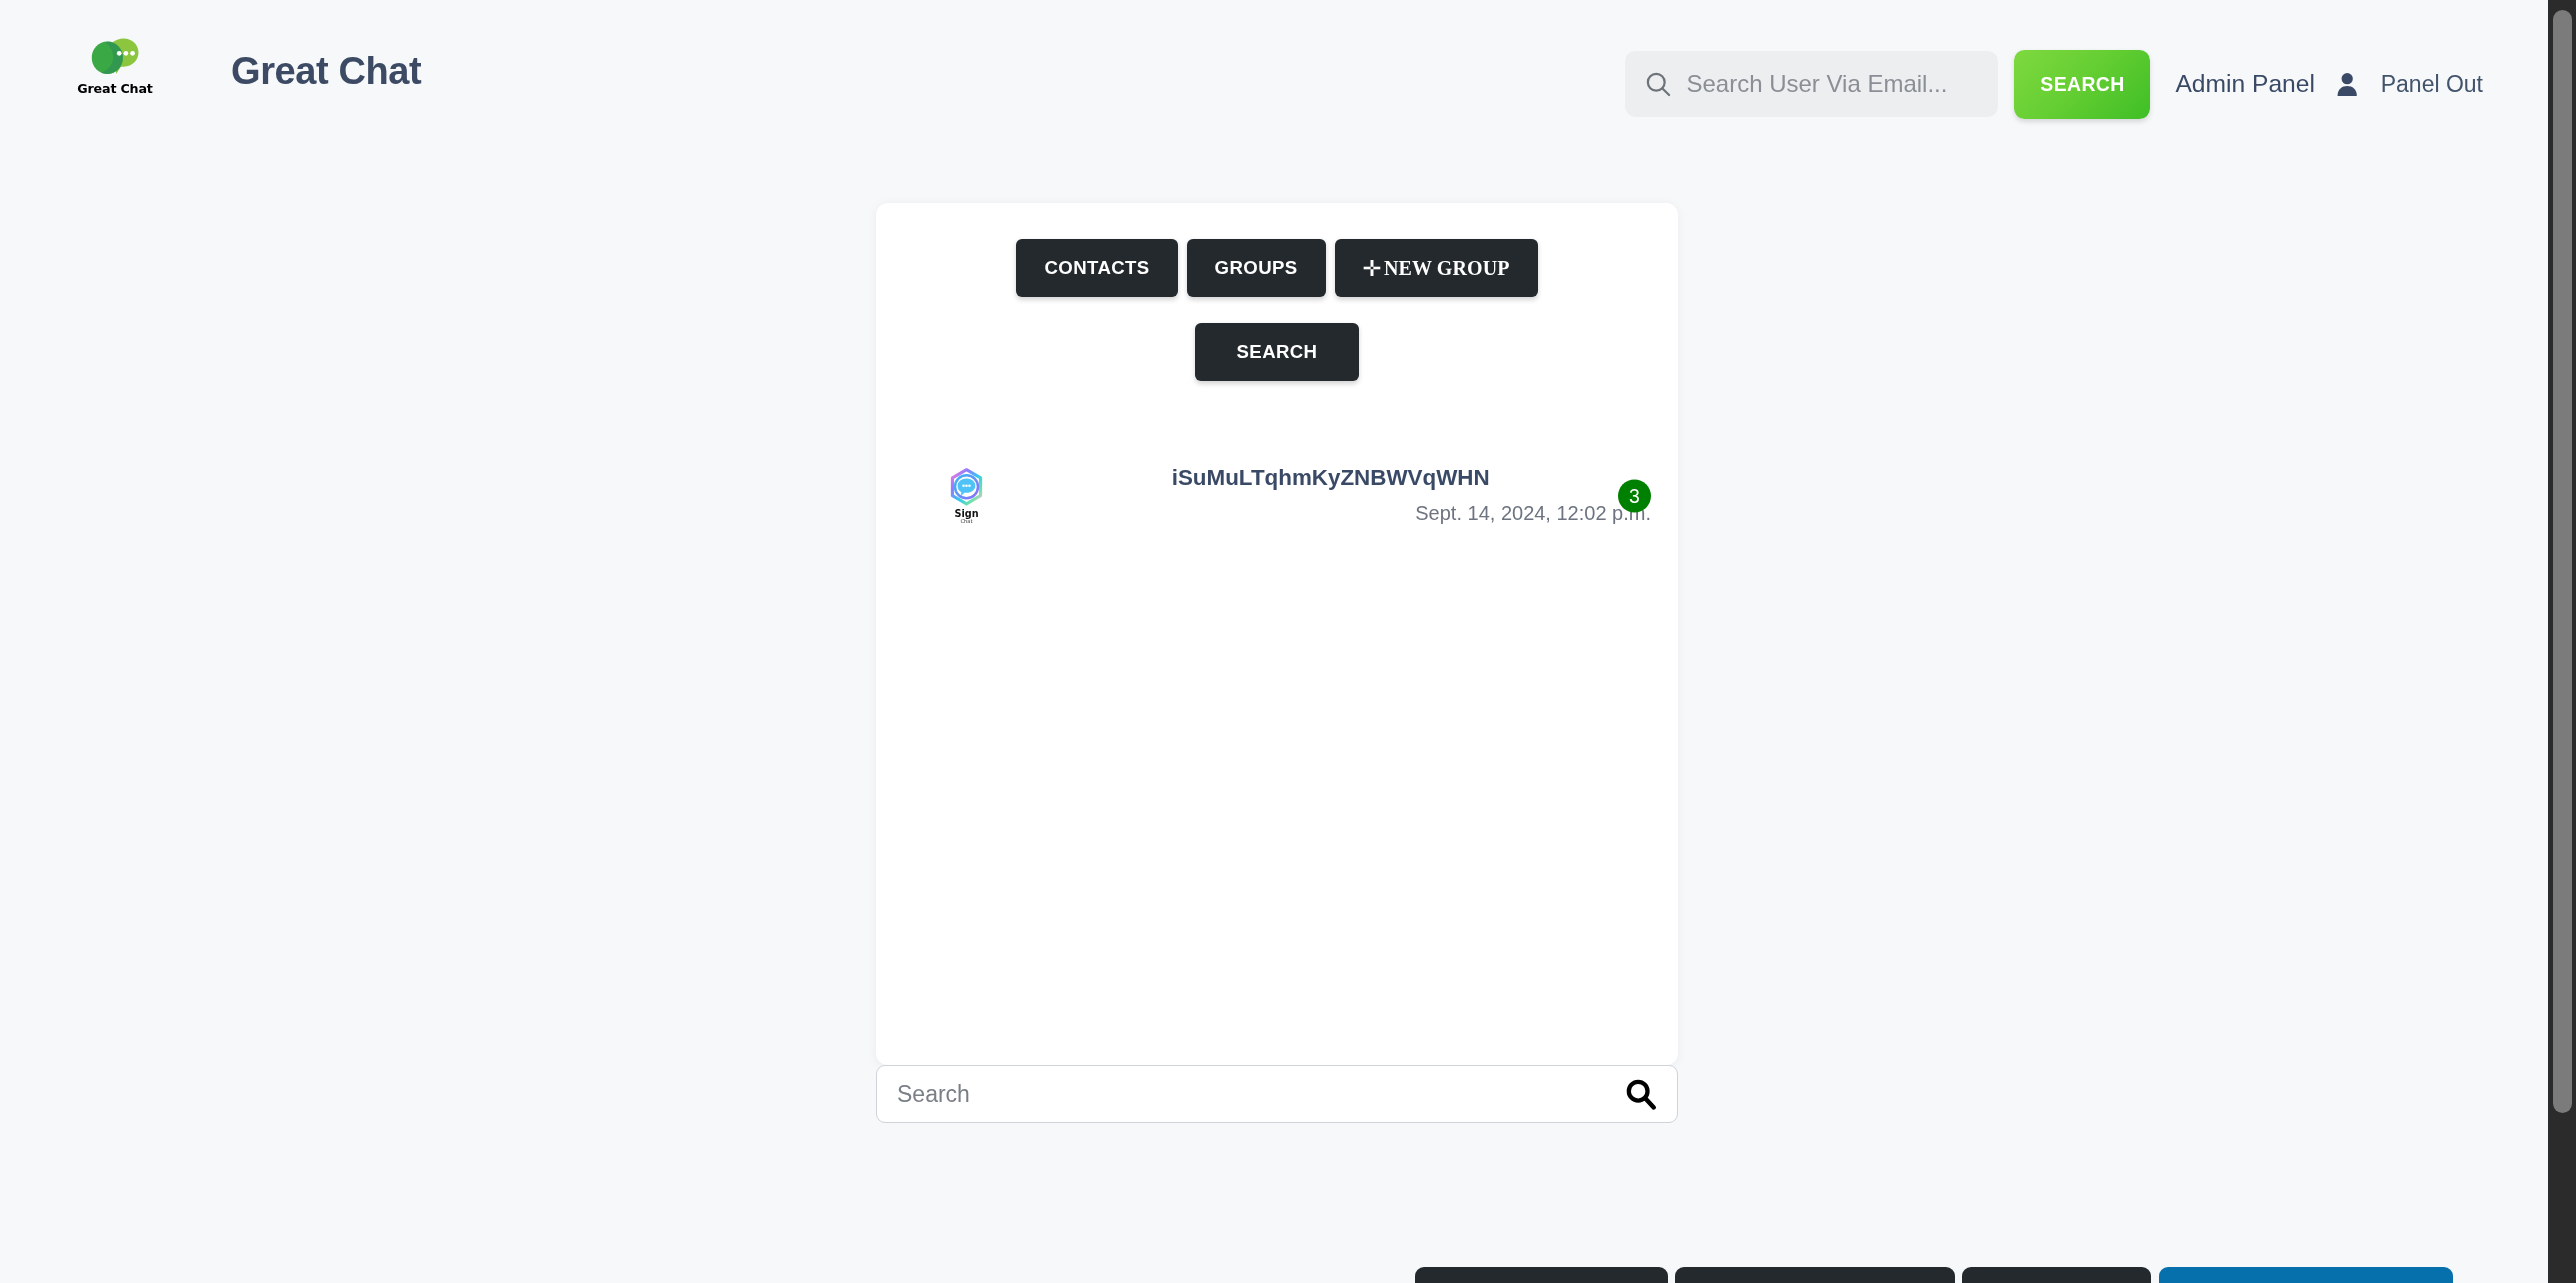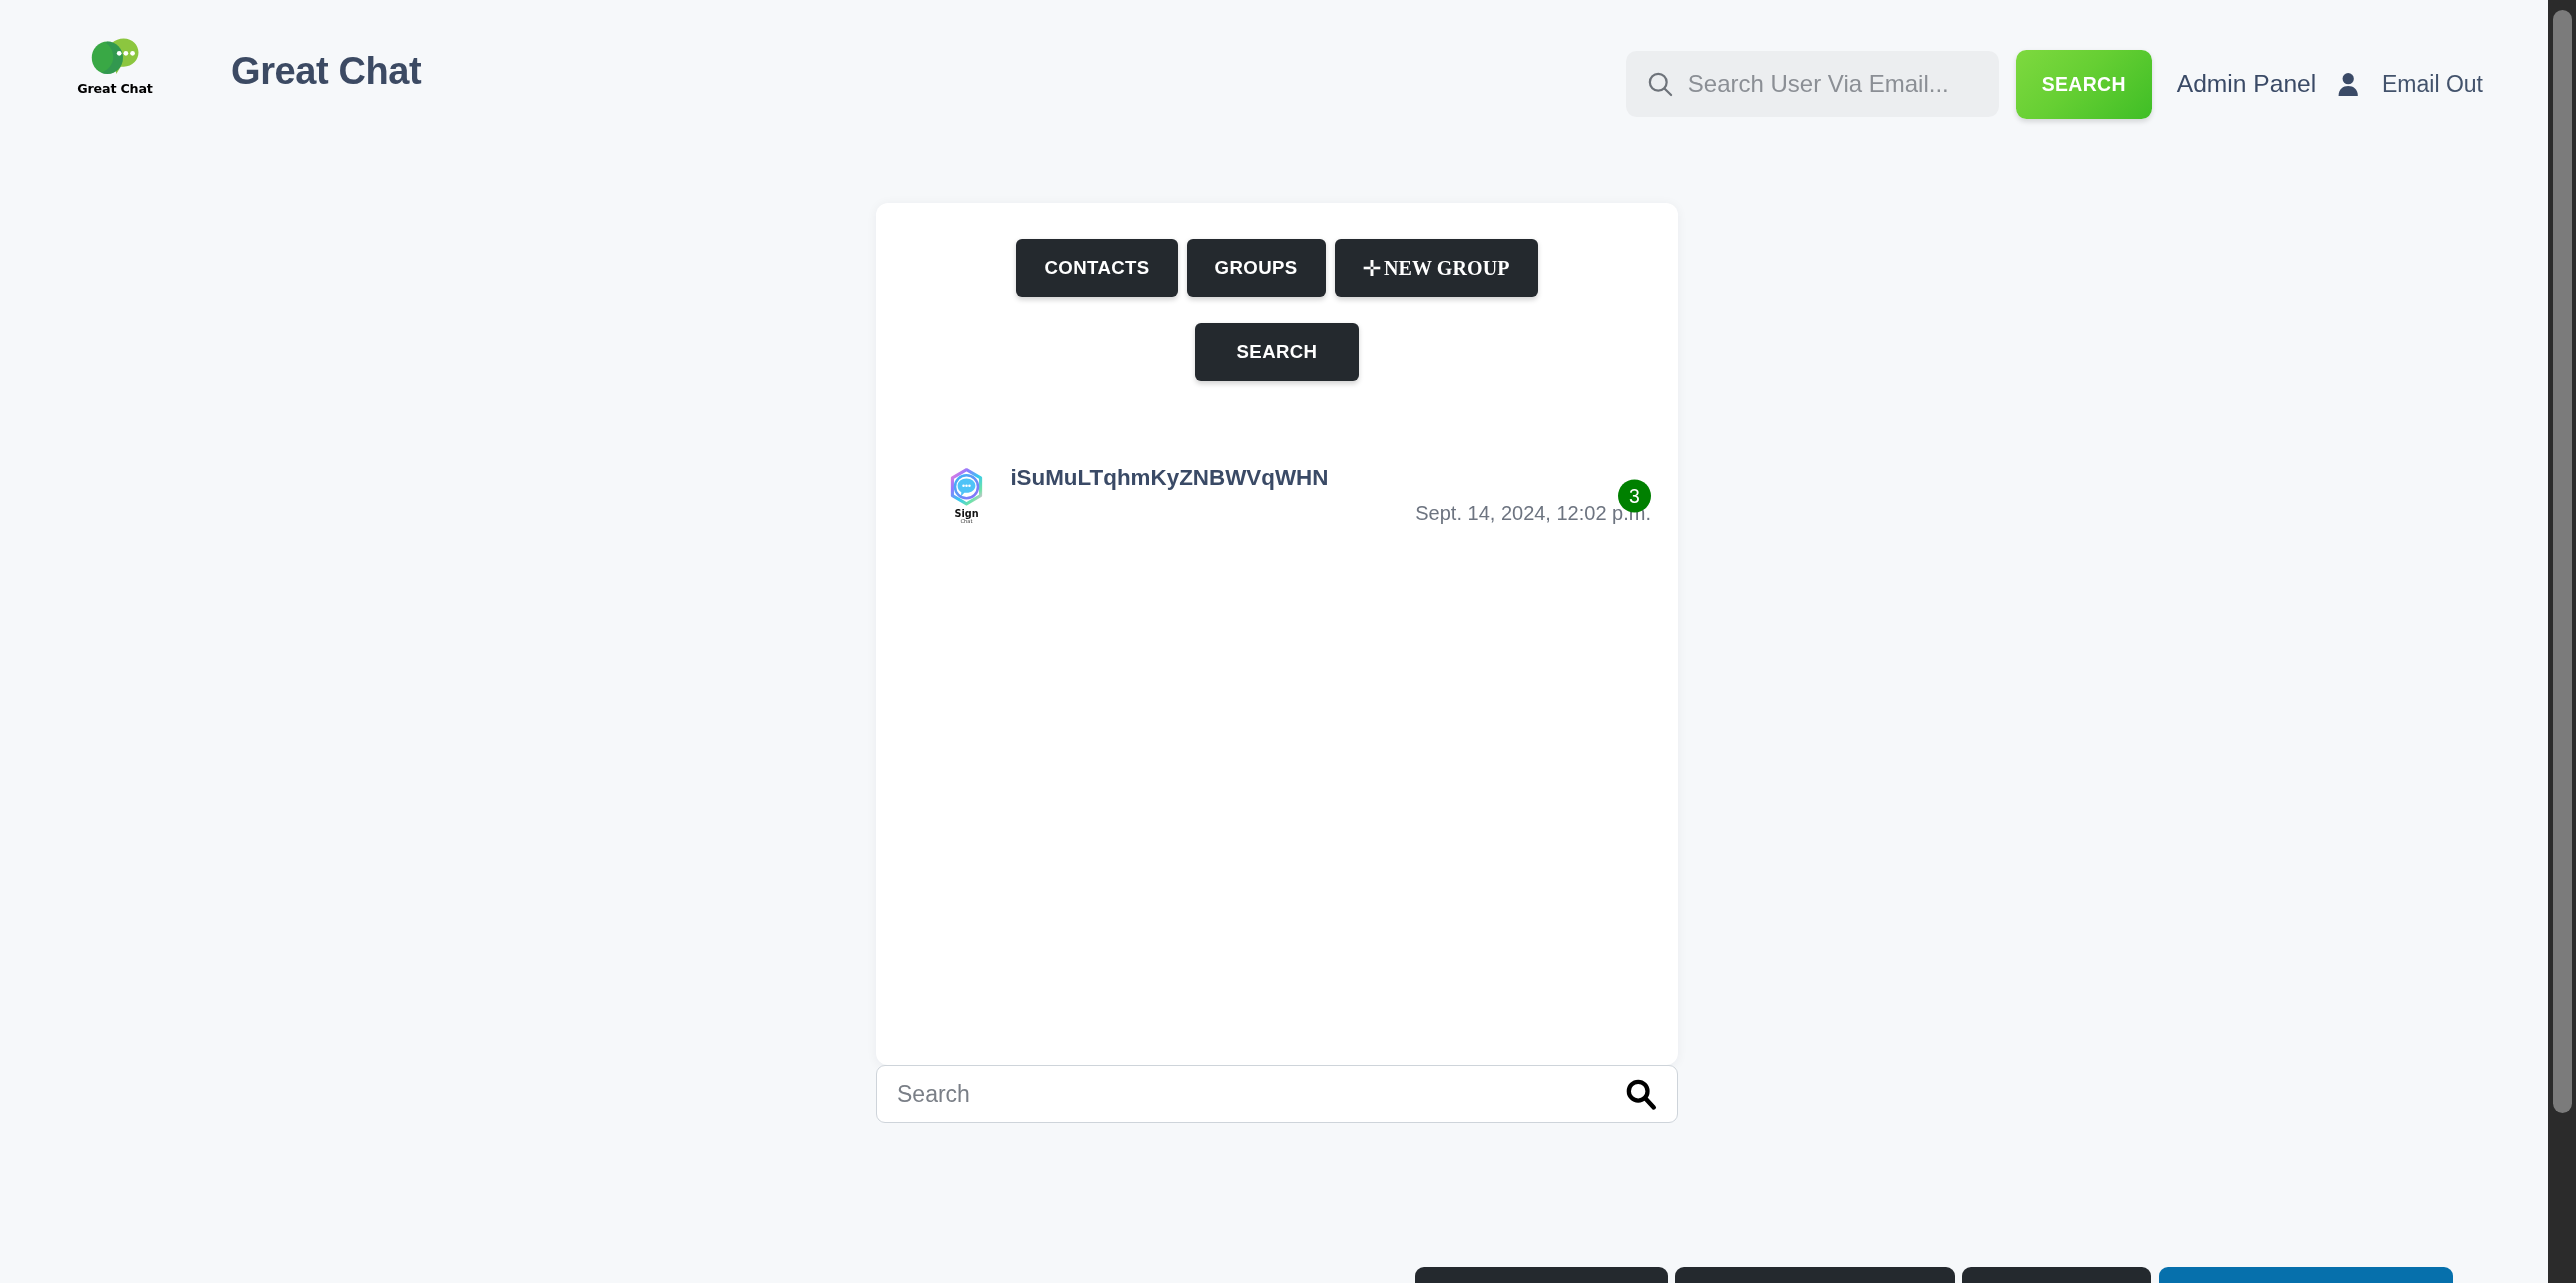--- a/index.html
+++ b/index.html
@@ -189,21 +189,21 @@
     margin-top: 1.5px;
   }
   .avatar .av-sub {
     font-family: "DejaVu Sans", sans-serif;
     font-weight: 400;
     font-size: 5.2px;
     color: #333;
     line-height: 1;
     margin-top: 0.7px;
   }
-  .chat-body { flex: 1; min-width: 0; }
+  .chat-body { flex: 1; min-width: 0; text-align: center; }
   .chat-name {
     font-size: 22.4px;
     font-weight: 700;
     color: #3a4a66;
     line-height: 1.15;
     margin-bottom: 10.4px;
     white-space: nowrap;
   }
   .chat-meta-row {
     display: flex;
@@ -330,21 +330,21 @@
 
     <button class="search-btn">SEARCH</button>
 
     <a class="hdr-link" href="#">Admin Panel</a>
 
     <svg class="person-icon" viewBox="0 0 24 27">
       <circle cx="12" cy="7.2" r="6.1" fill="#3a4a66"></circle>
       <path d="M1.6 26 C1.6 18.6 6.4 15.2 12 15.2 C17.6 15.2 22.4 18.6 22.4 26 Z" fill="#3a4a66"></path>
     </svg>
 
-    <a class="signout-link" href="#">Email Out</a>
+    <a class="signout-link" href="#">Panel Out</a>
   </div>
 </div>
 
 <div class="chat-card">
 
   <div class="tabs-row">
     <button class="tab-btn">
       <span>CONTACTS</span>
     </button>
     <button class="tab-btn">

